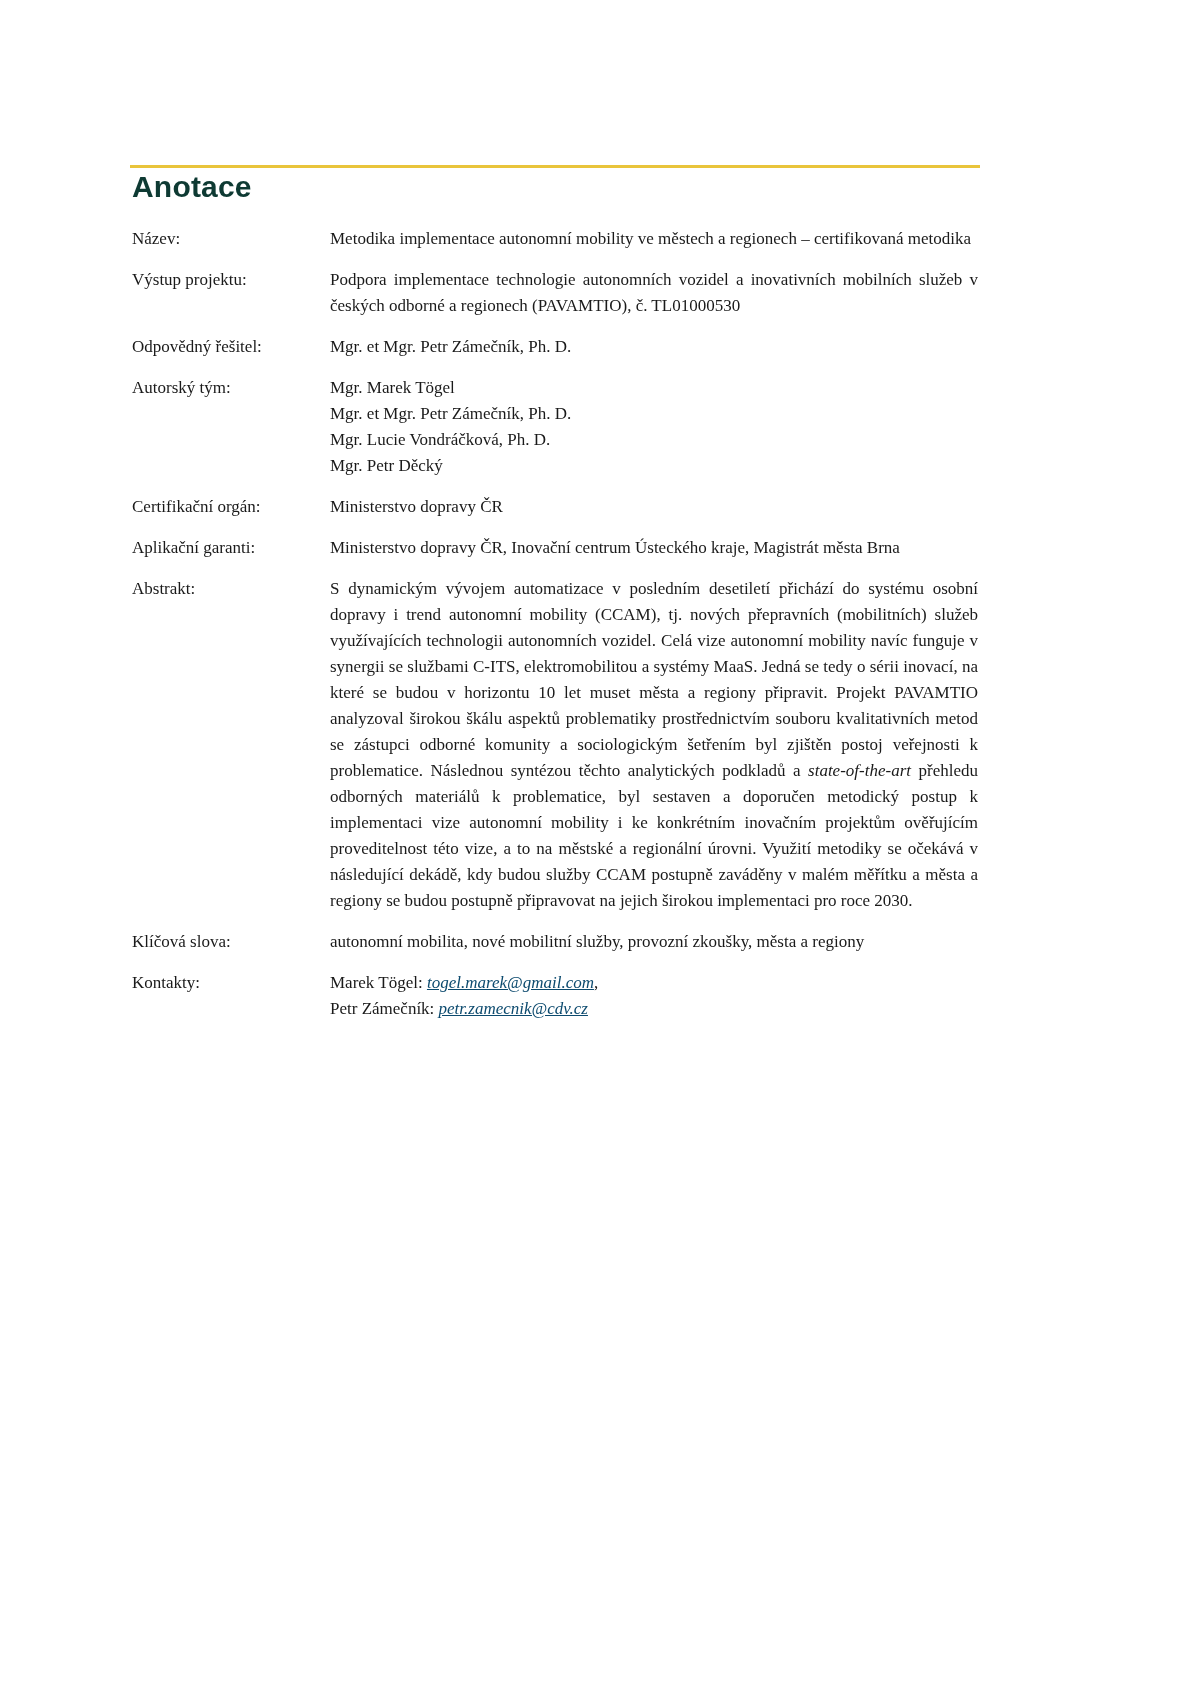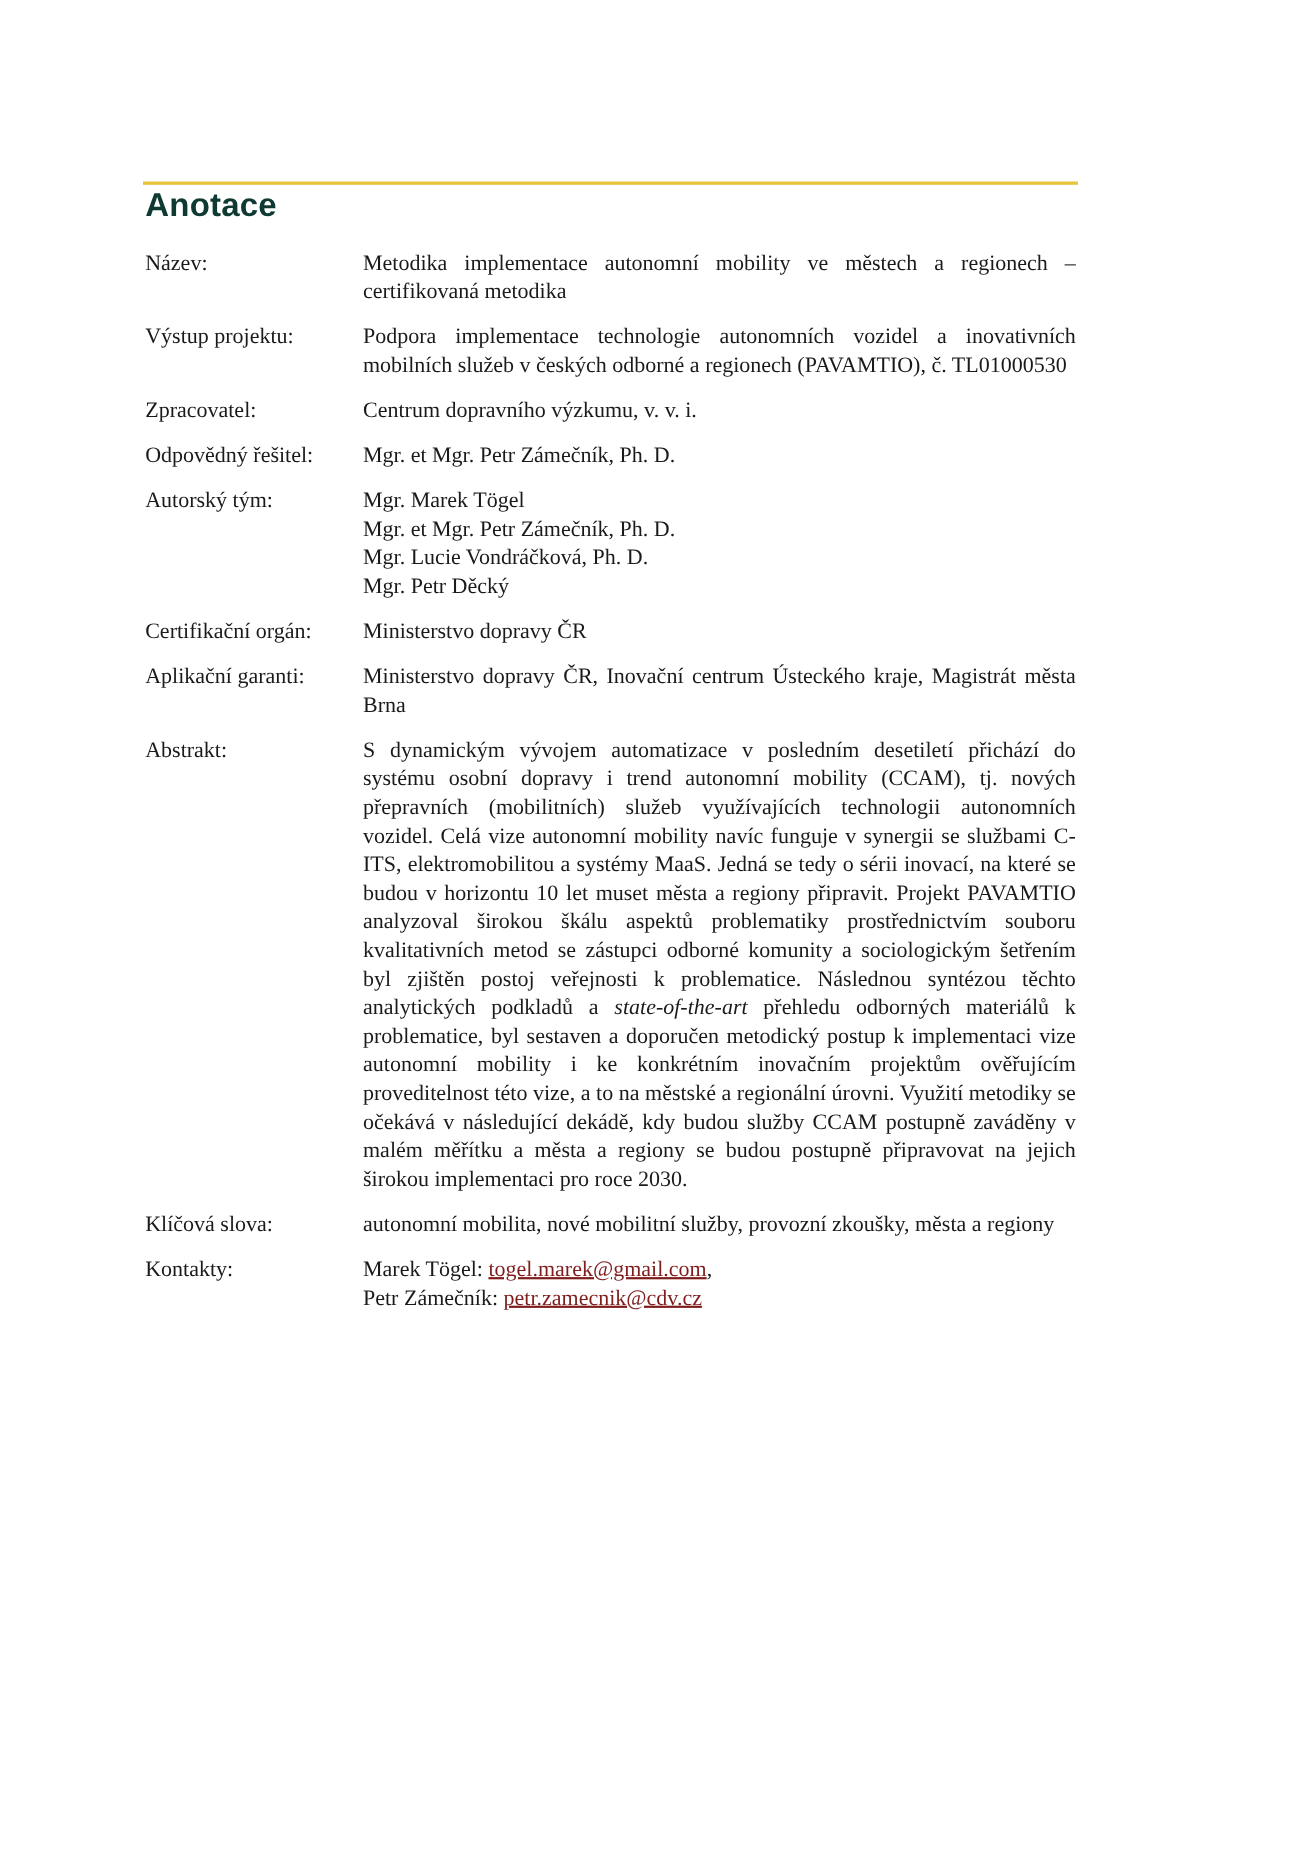--- a/index.html
+++ b/index.html
@@ -3,48 +3,44 @@
 <meta charset="utf-8">
 <style>
   html, body { margin: 0; padding: 0; background: #ffffff; }
   body { width: 1190px; height: 1683px; position: relative; overflow: hidden; }
   .page { position: absolute; left: 0; top: 0; width: 1014px; height: 1683px; background: #fff; }
   .rule { position: absolute; left: 130px; top: 165px; width: 850px; height: 3px; background: #E9C43B; }
   .title { position: absolute; left: 132px; top: 170px; margin: 0;
     font-family: "Liberation Sans", sans-serif; font-weight: bold; font-size: 30px;
     color: #0E3A33; letter-spacing: 0.2px; }
   .rows { position: absolute; left: 132px; top: 226px; width: 846px;
-    font-family: "Liberation Serif", serif; font-size: 20px; line-height: 26px; color: #1a1a1a; }
+    font-family: "Liberation Serif", serif; font-size: 17px; line-height: 26px; color: #1a1a1a; }
   .row { display: flex; margin-bottom: 15px; }
   .label { width: 198px; flex: 0 0 198px; }
   .value { flex: 1; text-align: justify; }
   .value .line { display: block; }
-  .value a { color: #7f1d1d; text-decoration: underline; }
+  .value a { color: #0c4a6e; text-decoration: underline; font-style: italic; }
   .abstract { text-align: justify; }
   .abstract i { font-style: italic; }
 </style>
 </head>
 <body>
 
 <div class="page">
   <div class="rule"></div>
   <h1 class="title">Anotace</h1>
 
   <div class="rows">
     <div class="row">
       <div class="label">Název:</div>
       <div class="value">Metodika implementace autonomní mobility ve městech a regionech – certifikovaná metodika</div>
     </div>
     <div class="row">
       <div class="label">Výstup projektu:</div>
       <div class="value">Podpora implementace technologie autonomních vozidel a inovativních mobilních služeb v českých odborné a regionech (PAVAMTIO), č. TL01000530</div>
-    </div>
-    <div class="row">
-      <div class="label">Zpracovatel:</div>
-      <div class="value">Centrum dopravního výzkumu, v. v. i.</div>
     </div>
     <div class="row">
       <div class="label">Odpovědný řešitel:</div>
       <div class="value">Mgr. et Mgr. Petr Zámečník, Ph. D.</div>
     </div>
     <div class="row">
       <div class="label">Autorský tým:</div>
       <div class="value">
         <span class="line">Mgr. Marek Tögel</span>
         <span class="line">Mgr. et Mgr. Petr Zámečník, Ph. D.</span>

